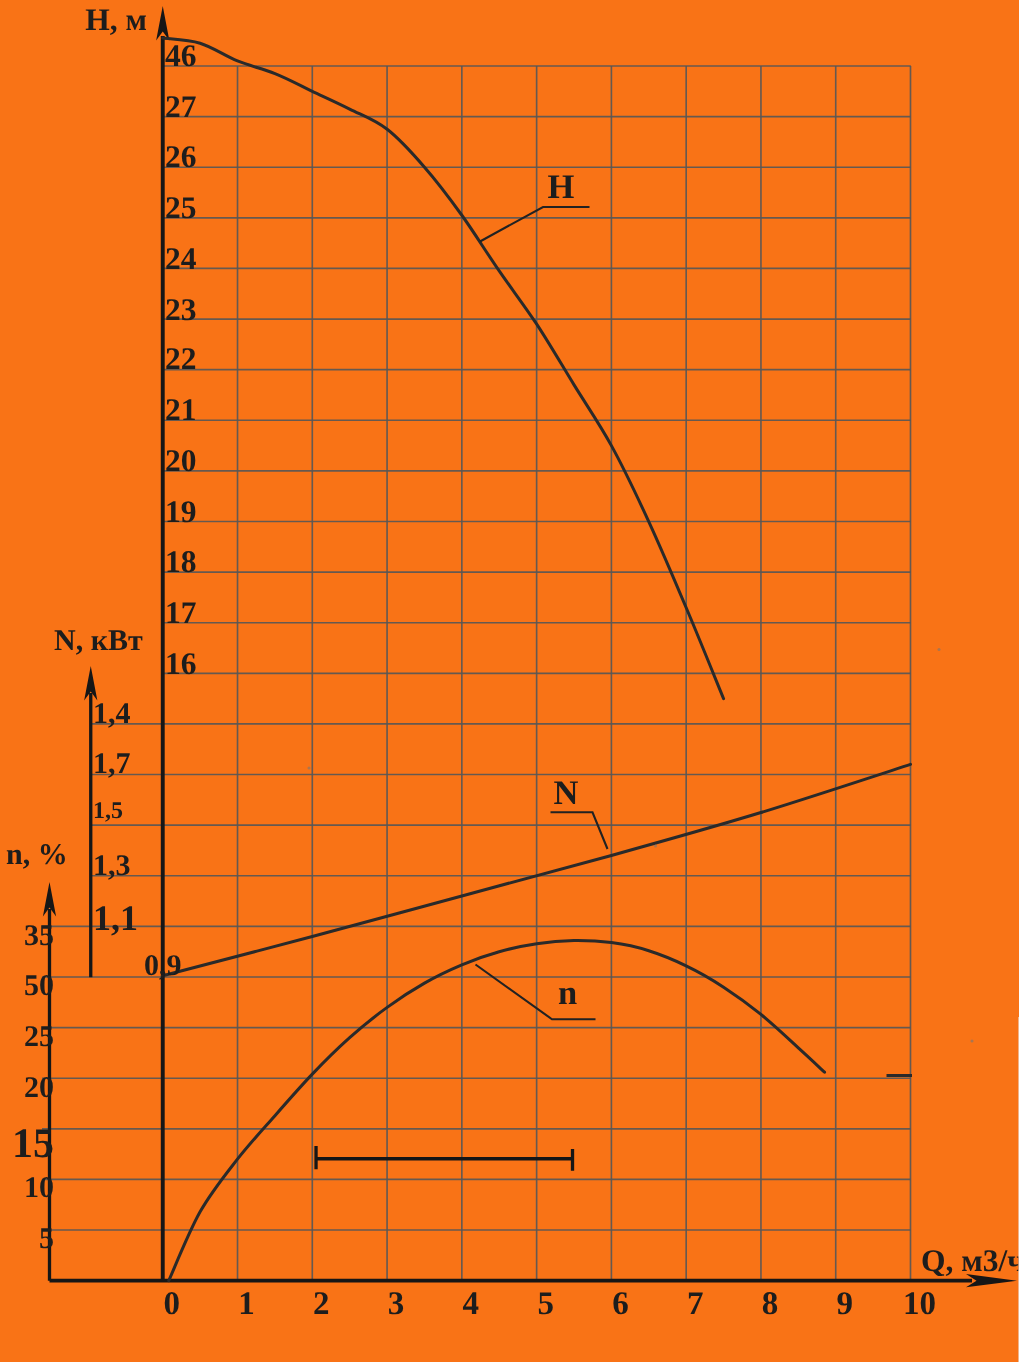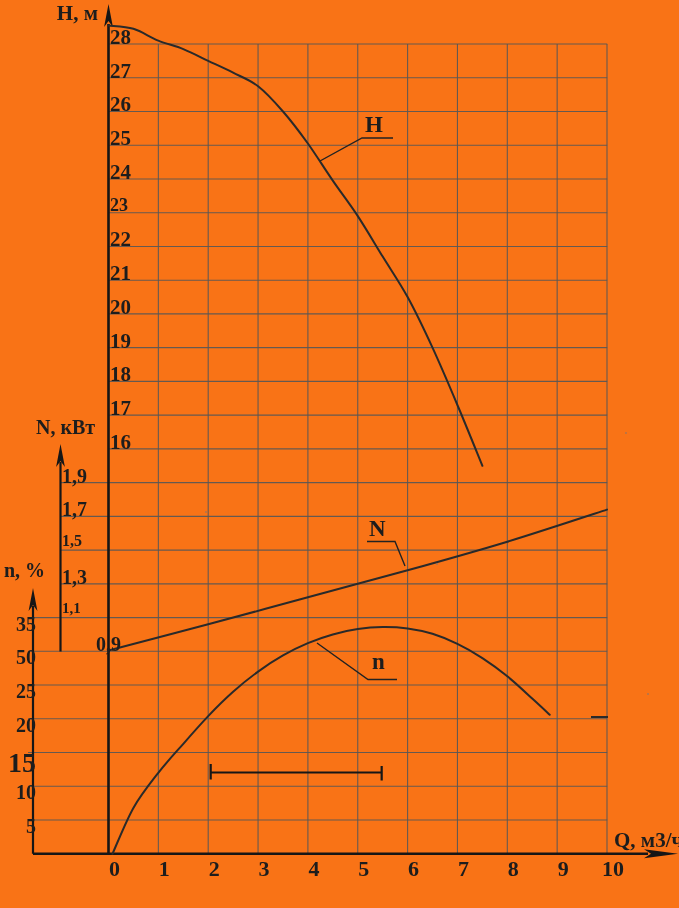--- a/index.html
+++ b/index.html
@@ -113,38 +113,38 @@
   <div class="lbl t-paxis">N, кВт</div>
   <div class="lbl t-eaxis">n, %</div>
   <div class="lbl t-qaxis">Q, м3/ч</div>
 
   <div class="lbl t-ch">H</div>
   <div class="lbl t-cn">N</div>
   <div class="lbl t-ce">n</div>
 
 
   <div id="ticks">
-      <div class="tick" style="left: 110px; top: 27px; font-size: 21px;">28</div>
+      <div class="tick" style="left: 110px; top: 27px; font-size: 21px;">46</div>
       <div class="tick" style="left: 110px; top: 60.74px; font-size: 21px;">27</div>
       <div class="tick" style="left: 110px; top: 94.48px; font-size: 21px;">26</div>
       <div class="tick" style="left: 110px; top: 128.22px; font-size: 21px;">25</div>
       <div class="tick" style="left: 110px; top: 161.96px; font-size: 21px;">24</div>
-      <div class="tick" style="left: 110px; top: 195.7px; font-size: 18px;">23</div>
+      <div class="tick" style="left: 110px; top: 195.7px; font-size: 21px;">23</div>
       <div class="tick" style="left: 110px; top: 229.44px; font-size: 21px;">22</div>
       <div class="tick" style="left: 110px; top: 263.18px; font-size: 21px;">21</div>
       <div class="tick" style="left: 110px; top: 296.92px; font-size: 21px;">20</div>
       <div class="tick" style="left: 110px; top: 330.66px; font-size: 21px;">19</div>
       <div class="tick" style="left: 110px; top: 364.4px; font-size: 21px;">18</div>
       <div class="tick" style="left: 110px; top: 398.14px; font-size: 21px;">17</div>
       <div class="tick" style="left: 110px; top: 431.88px; font-size: 21px;">16</div>
-      <div class="tick" style="left: 62px; top: 465.62px; font-size: 20px;">1,9</div>
+      <div class="tick" style="left: 62px; top: 465.62px; font-size: 20px;">1,4</div>
       <div class="tick" style="left: 62px; top: 499.36px; font-size: 20px;">1,7</div>
       <div class="tick" style="left: 62px; top: 533.1px; font-size: 16px; text-align: center;">1,5</div>
       <div class="tick" style="left: 62px; top: 566.84px; font-size: 20px;">1,3</div>
-      <div class="tick" style="left: 62px; top: 600.58px; font-size: 15px;">1,1</div>
+      <div class="tick" style="left: 62px; top: 600.58px; font-size: 24px;">1,1</div>
       <div class="tick" style="left: 62px; top: 634.32px; font-size: 20px; padding-left: 34px;">0,9</div>
       <div class="tick" style="left: 5px; width: 31px; text-align: right; top: 613.58px; font-size: 20px;">35</div>
       <div class="tick" style="left: 5px; width: 31px; text-align: right; top: 647.32px; font-size: 20px;">50</div>
       <div class="tick" style="left: 5px; width: 31px; text-align: right; top: 681.06px; font-size: 20px;">25</div>
       <div class="tick" style="left: 5px; width: 31px; text-align: right; top: 714.8px; font-size: 20px;">20</div>
       <div class="tick" style="left: 5px; width: 31px; text-align: right; top: 748.54px; font-size: 28px;">15</div>
       <div class="tick" style="left: 5px; width: 31px; text-align: right; top: 782.28px; font-size: 20px;">10</div>
       <div class="tick" style="left: 5px; width: 31px; text-align: right; top: 816.02px; font-size: 20px;">5</div>
       <div class="tick" style="left: 94.5px; width: 40px; text-align: center; top: 858px; font-size: 22px;">0</div>
       <div class="tick" style="left: 144.35px; width: 40px; text-align: center; top: 858px; font-size: 22px;">1</div>

